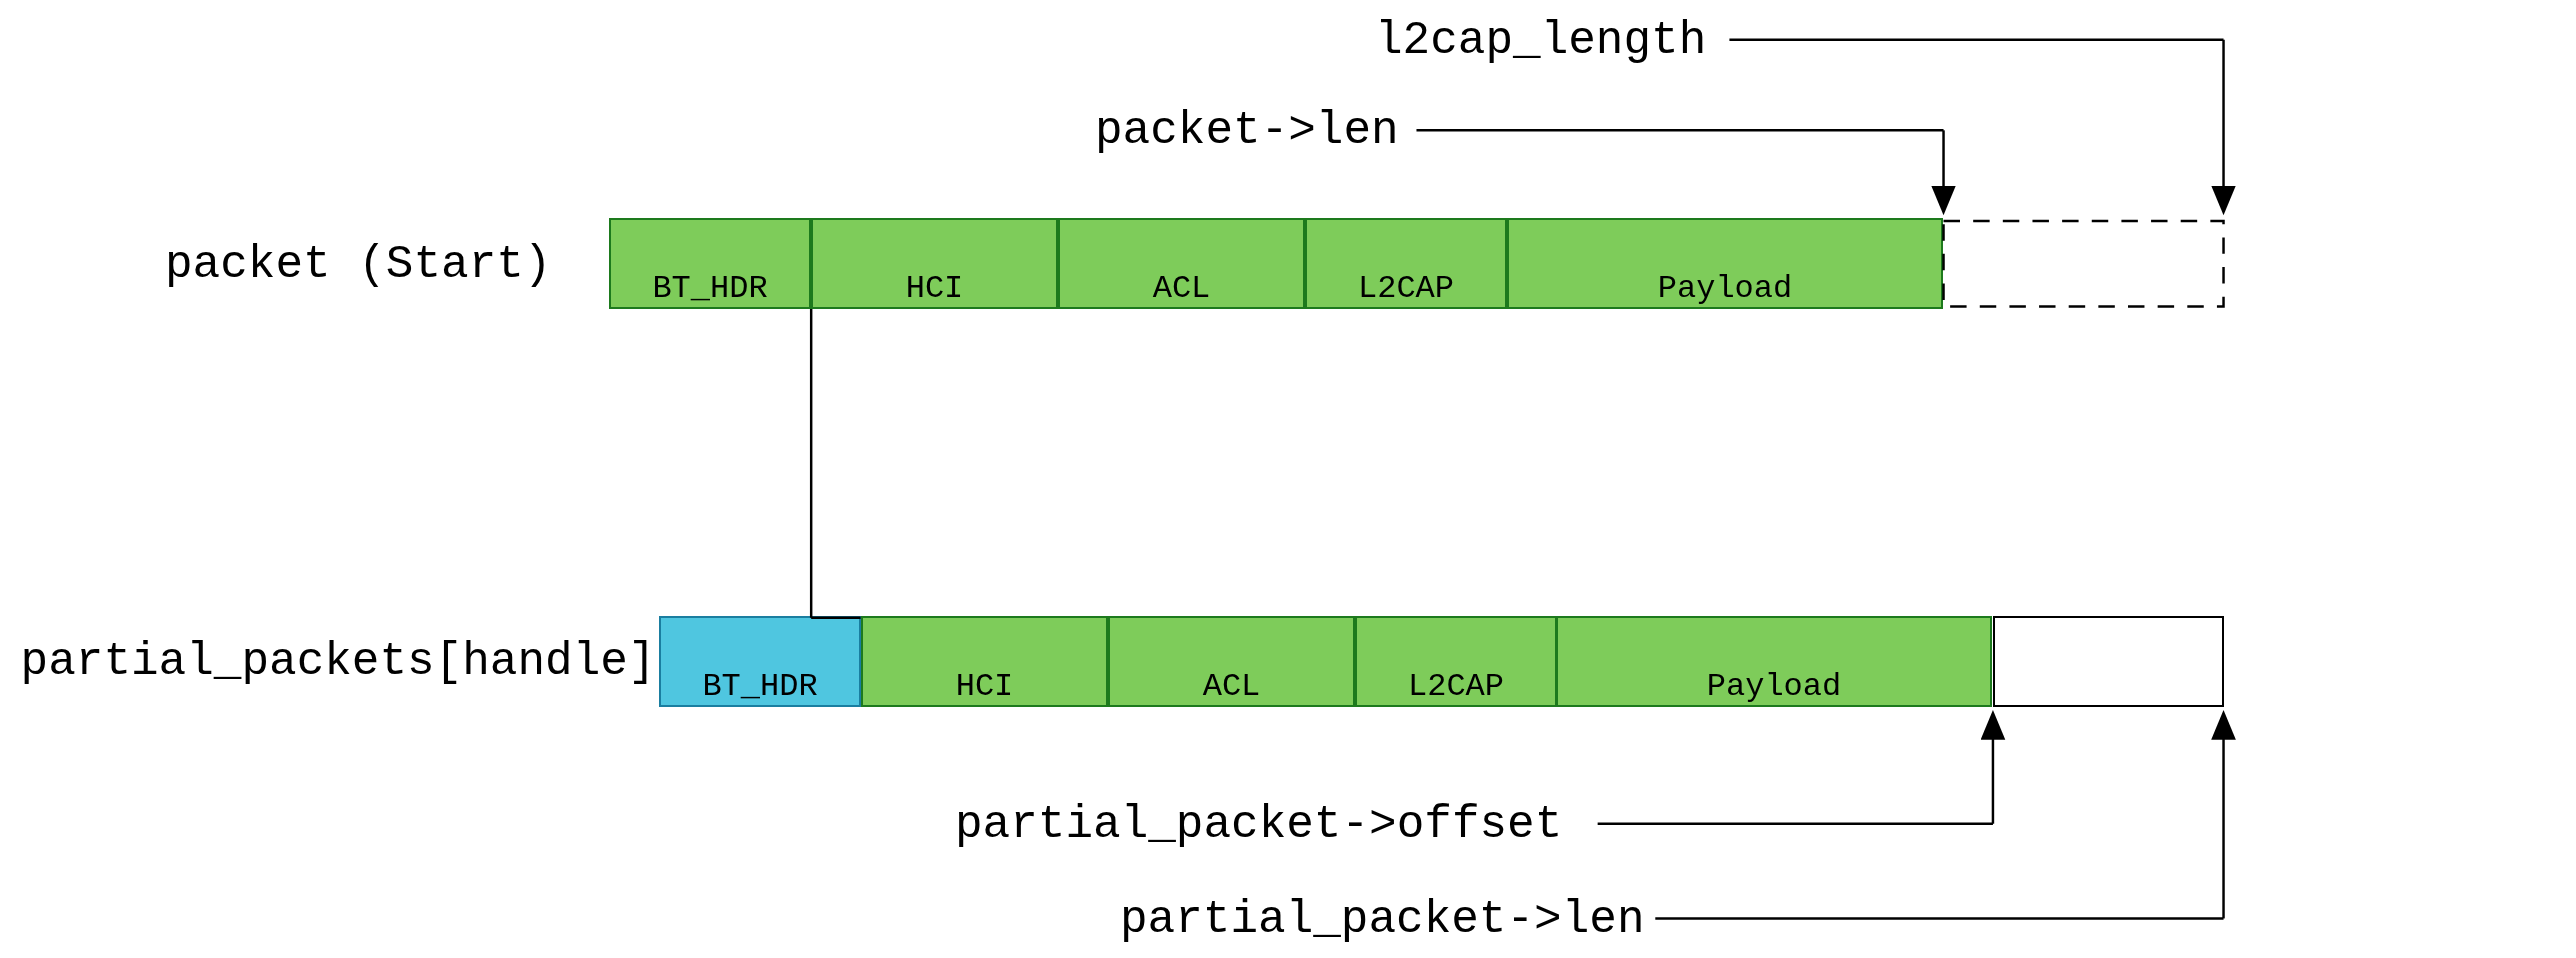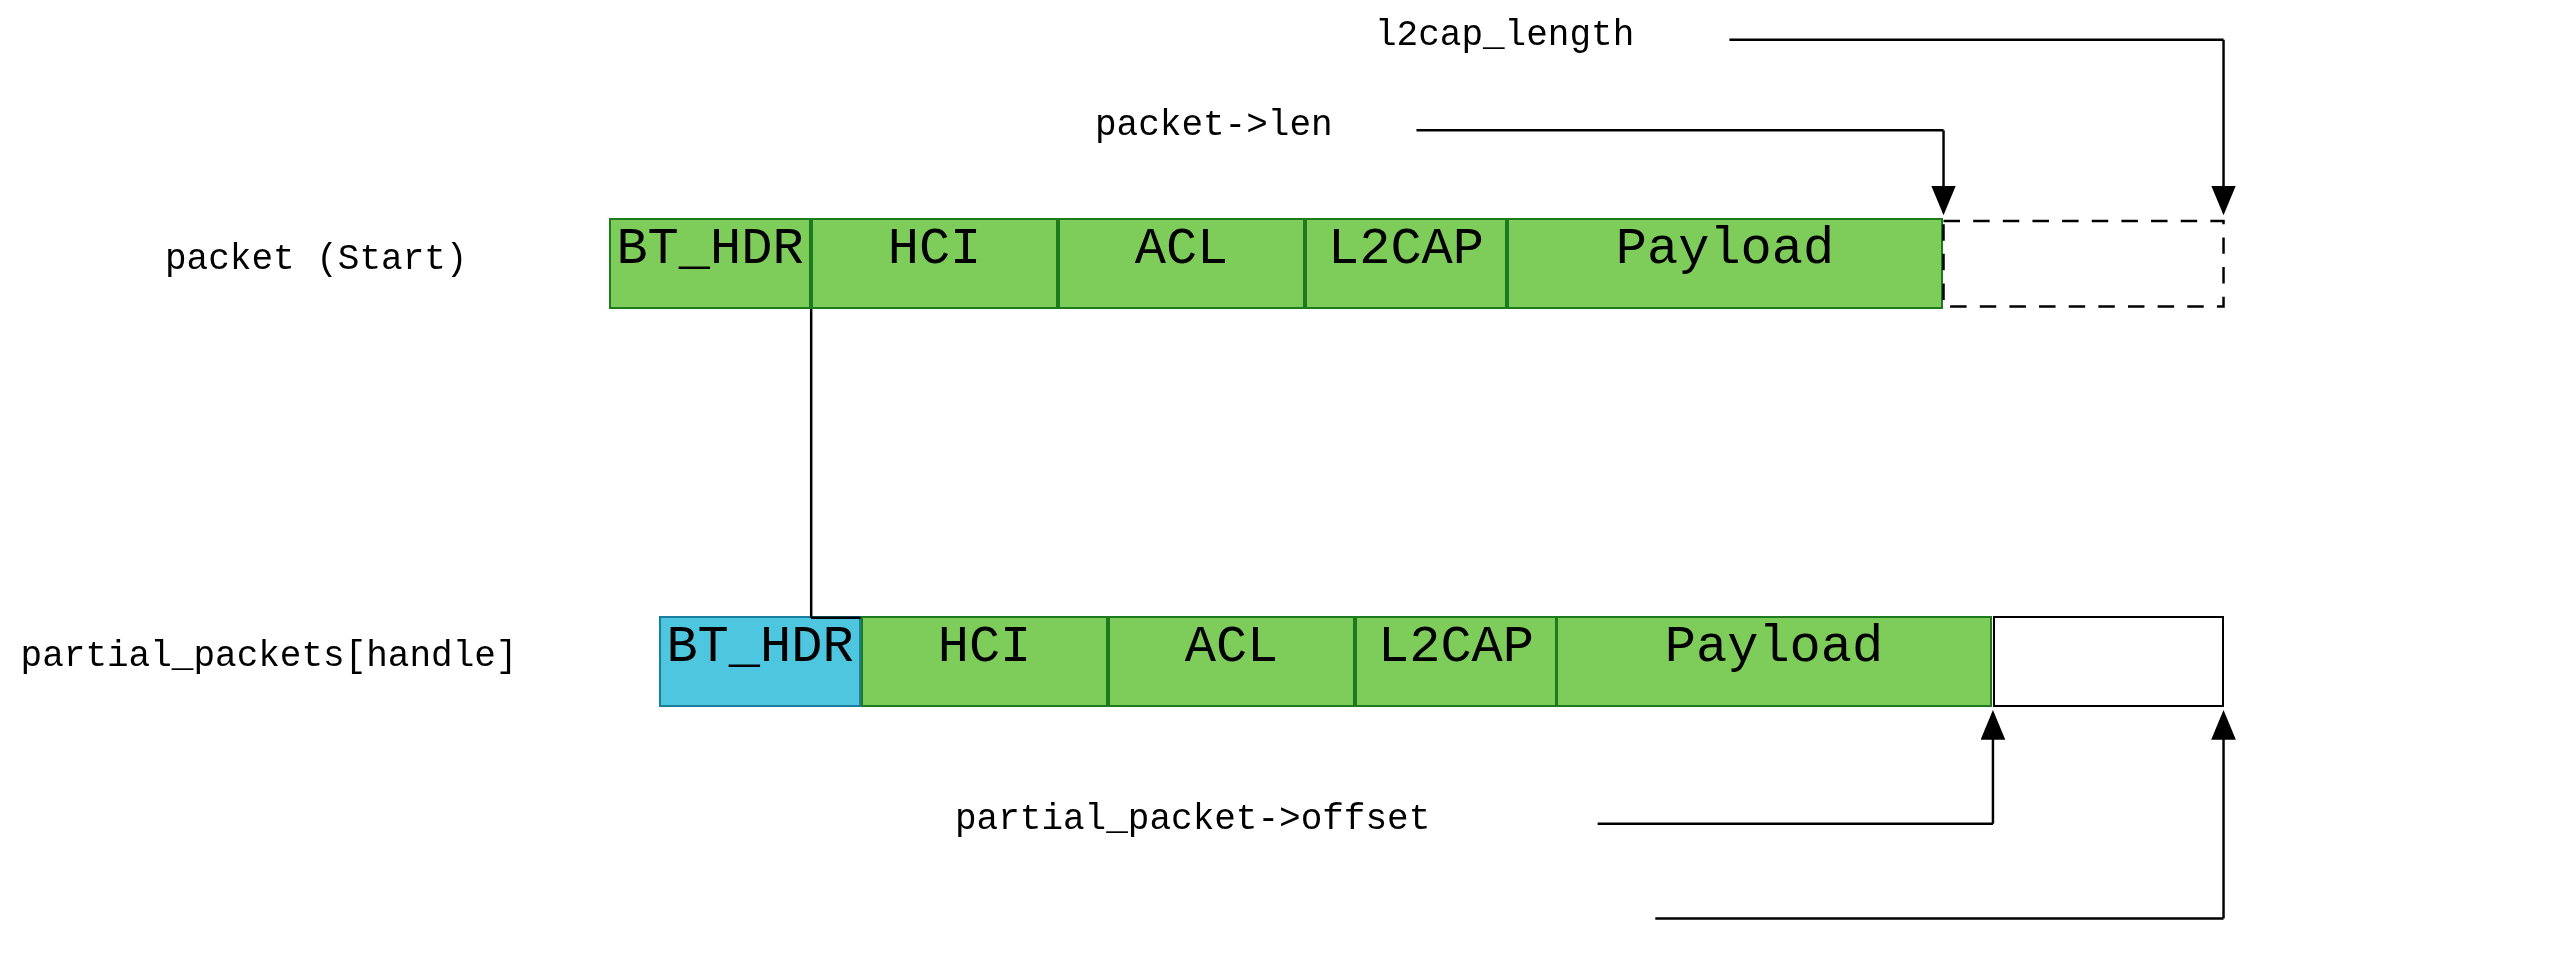--- a/index.html
+++ b/index.html
@@ -12,29 +12,29 @@
     height: 959px;
     position: relative;
   }
   .wrap {
     position: relative;
     width: 100%;
     height: 100%;
   }
   .label {
     position: absolute;
-    font-size: 36px;
+    font-size: 46px;
     font-family: "Courier New", monospace;
   } 
   .cell {
     position: absolute;
     border: 2.5px solid #1d7a1d;
-    font-size: 52px;
+    font-size: 32px;
     display: flex;
-    align-items: flex-start;
+    align-items: flex-end;
     justify-content: center;
   }
   .green { background: #7ecc5a; }
   .cyan  { background: #4fc6e0; border-color: #1a7ea0; }
   svg { position: absolute; top:0; left:0; width:2576px; height:959px; pointer-events:none; }
 </style>
 </head>
 <body>
 
 <div class="wrap">
@@ -42,20 +42,21 @@
   <div class="label" style="left:1375px; top:15px;">l2cap_length</div>
 
   <div class="label" style="left:165px; top:239px;">packet (Start)</div>
 
   <div class="label" style="left:1095px; top:105px;">packet-&gt;len</div>
 
   <div class="label" style="left:20.6px; top:636px;">partial_packets[handle]</div>
 
   <div class="label" style="left:955px; top:799px;">partial_packet-&gt;offset</div>
 
+  <div class="label" style="left:1120px; top:894px;">partial_packet-&gt;len</div>
 
   <div class="cell green" style="left:609px;  top:218px; width:202px; height:91px;">
     <span>BT_HDR</span>
   </div>
 
   <div class="cell green" style="left:811px;  top:218px; width:247px; height:91px;">
     <span>HCI</span>
   </div>
 
   <div class="cell green" style="left:1058px; top:218px; width:247px; height:91px;">

